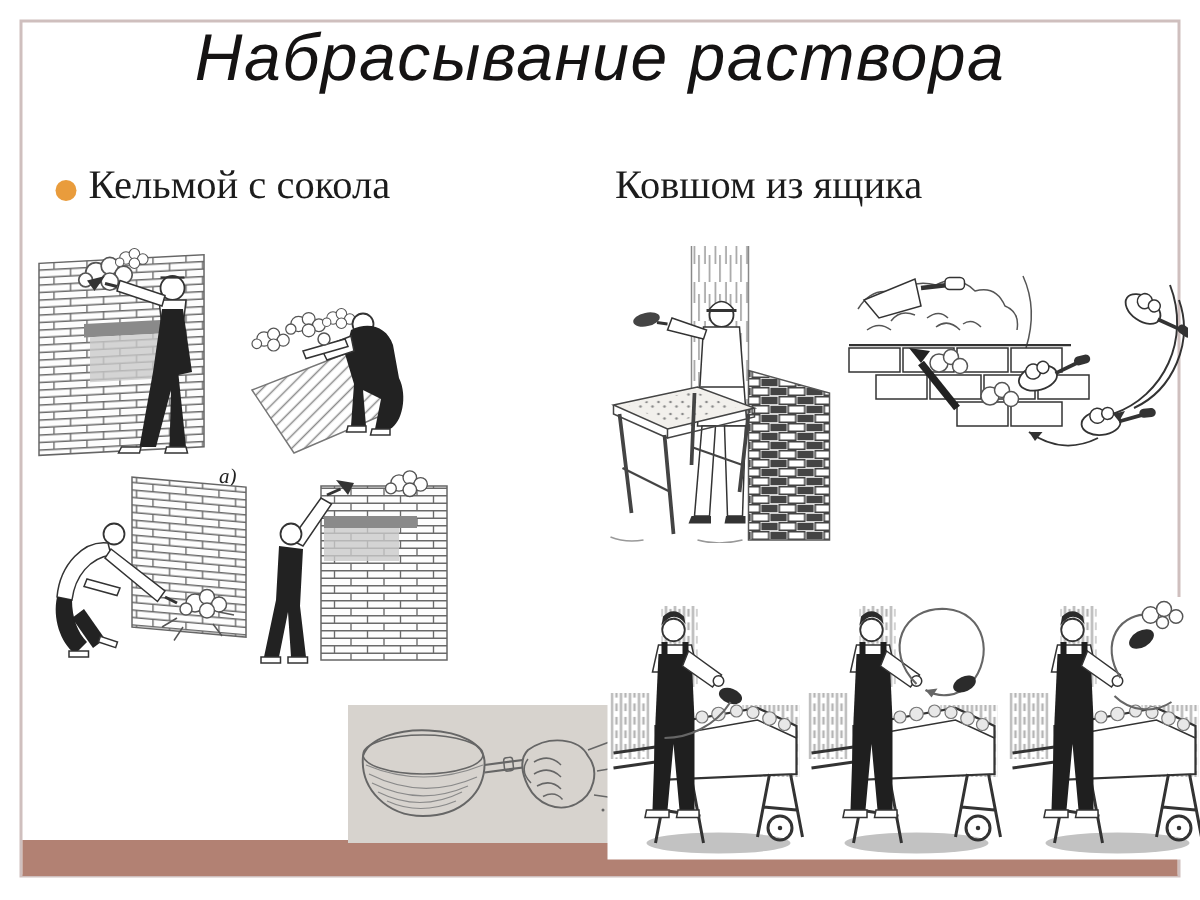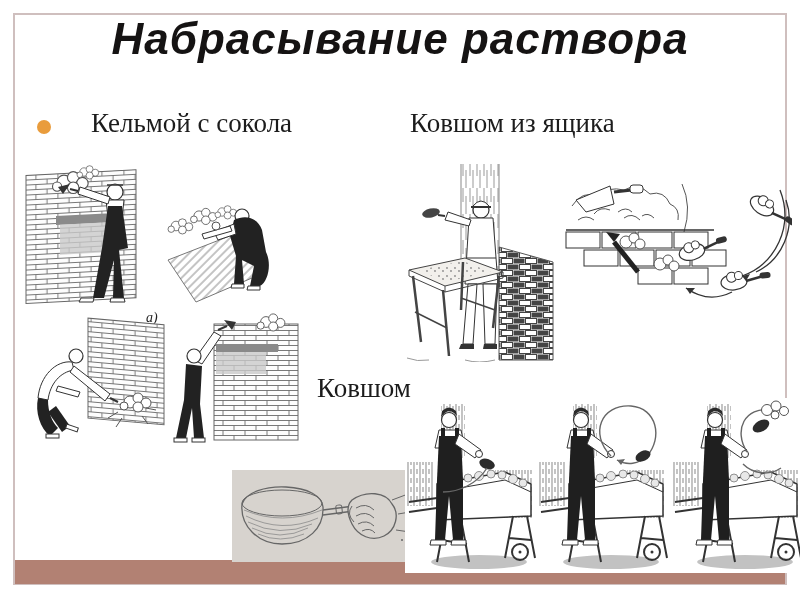--- a/index.html
+++ b/index.html
@@ -3,26 +3,26 @@
 <meta charset="utf-8">
 <style>
   html,body{margin:0;padding:0;background:#fff;}
   .slide{position:relative;width:800px;height:600px;background:#fff;overflow:hidden;
          font-family:"Liberation Serif", serif;}
   .frame{position:absolute;left:13px;top:13px;width:774px;height:572px;
          box-sizing:border-box;border:2px solid #cfbfbe;z-index:0;}
   .band{position:absolute;left:15px;top:560px;width:770px;height:24px;
         background:#b28173;z-index:1;}
   .title{position:absolute;left:0;right:0;top:14px;margin:0;text-align:center;
-         font-family:"Liberation Sans", sans-serif;font-weight:bold;font-style:italic;
+         font-family:"Liberation Sans", sans-serif;font-weight:normal;font-style:italic;
          font-size:44px;letter-spacing:1px;color:#151313;z-index:3;}
   .bullet{position:absolute;left:37px;top:120px;width:14px;height:14px;
           border-radius:50%;background:#e99c3c;z-index:3;}
   .label{position:absolute;font-size:27px;color:#1c1c1c;z-index:3;white-space:nowrap;}
-  .label-hawk{left:59px;top:108px;margin-left:32px;}
+  .label-hawk{left:59px;top:108px;}
   .label-box{left:410px;top:108px;}
   .label-ladle{left:317px;top:373px;}
   .fig{position:absolute;z-index:2;}
   .fig svg{display:block;width:100%;height:100%;}
   .fig-hawk{left:18px;top:160px;width:285px;height:285px;}
   .fig-box{left:405px;top:162px;width:150px;height:200px;}
   .fig-throw{left:564px;top:176px;width:228px;height:130px;}
   .fig-ladle{left:232px;top:470px;width:178px;height:92px;background:#d7d3ce;}
   .fig-carts{left:405px;top:398px;width:395px;height:175px;background:#ffffff;}
 </style>
@@ -31,21 +31,20 @@
 
 <div class="slide">
   <div class="frame"></div>
   <div class="band"></div>
 
   <h1 class="title">Набрасывание раствора</h1>
 
   <div class="bullet"></div>
   <div class="label label-hawk">Кельмой с сокола</div>
   <div class="label label-box">Ковшом из ящика</div>
-  <div class="label label-ladle">Ковшом</div>
 
   <div class="fig fig-hawk">
     <svg viewBox="0 0 285 285" xmlns="http://www.w3.org/2000/svg">
       <defs>
         <pattern id="s1-bk" width="22" height="10" patternUnits="userSpaceOnUse">
           <rect width="22" height="10" fill="#fdfdfd"></rect>
           <path d="M0,0.5 H22 M0,5.5 H22 M7,0.5 V5.5 M18,5.5 V10" stroke="#6a6a6a" stroke-width="0.9" fill="none"></path>
         </pattern>
         <pattern id="s1-dh" width="6" height="6" patternUnits="userSpaceOnUse" patternTransform="rotate(45)">
           <rect width="6" height="6" fill="#fff"></rect>

